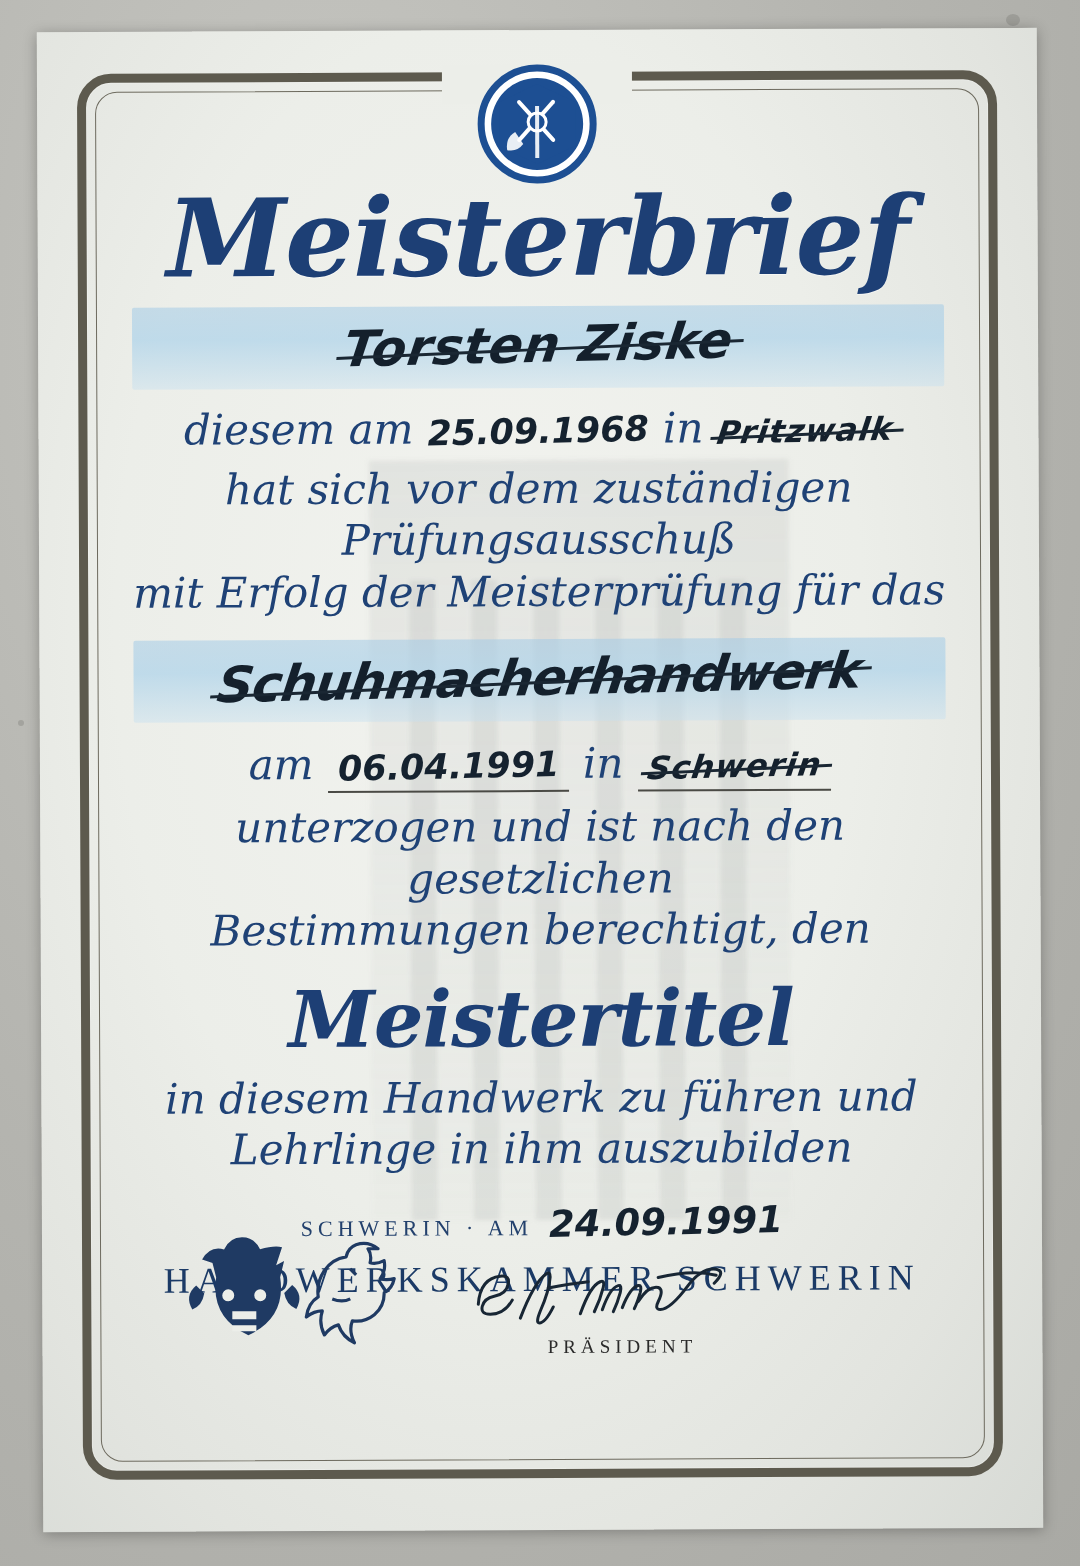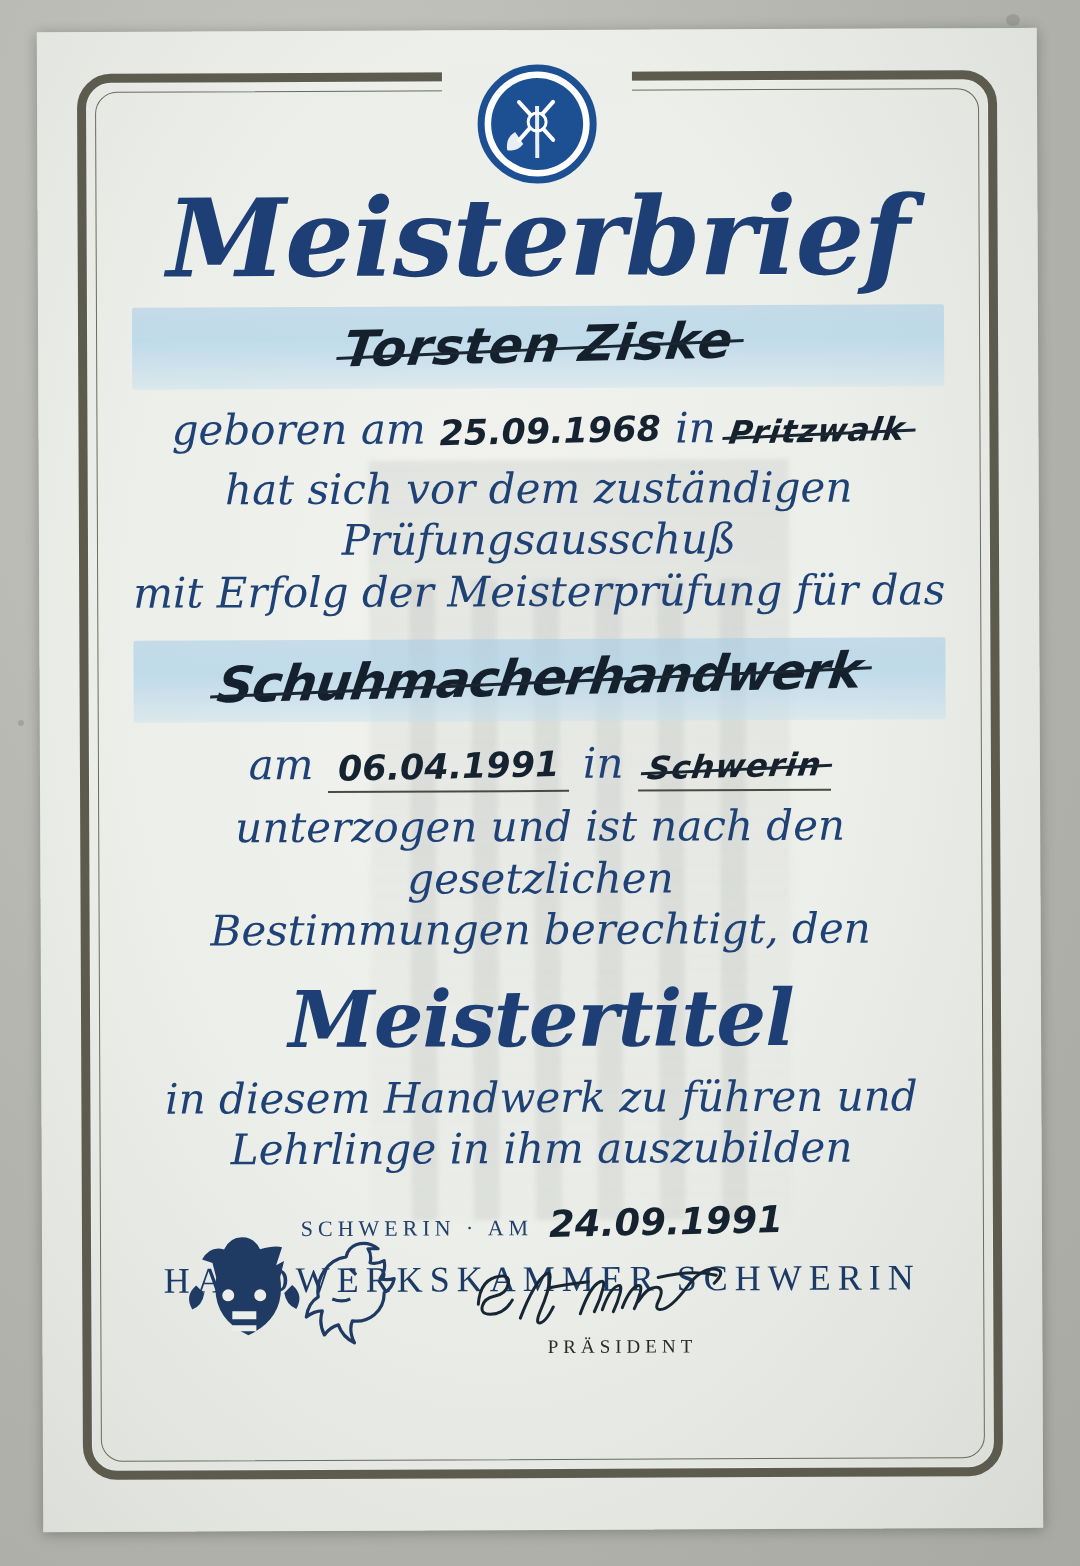--- a/index.html
+++ b/index.html
@@ -291,21 +291,21 @@
 
     <div class="content">
 
       <h1 class="title">Meisterbrief</h1>
 
       <div class="hl">
         <span class="handwrite hw-name strike">Torsten Ziske</span>
       </div>
 
       <div class="row" style="margin-top:14px;">
-        <span class="line">geboren am</span>
+        <span class="line">diesem am</span>
         <span class="hw-date">25.09.1968</span>
         <span class="line">in</span>
         <span class="handwrite hw-small strike" style="font-size:32px;">Pritzwalk</span>
       </div>
 
       <p class="line tight" style="margin-top:6px;">hat sich vor dem zuständigen</p>
       <p class="line tight">Prüfungsausschuß</p>
       <p class="line tight">mit Erfolg der Meisterprüfung für das</p>
 
       <div class="hl" style="margin-top:22px;">

